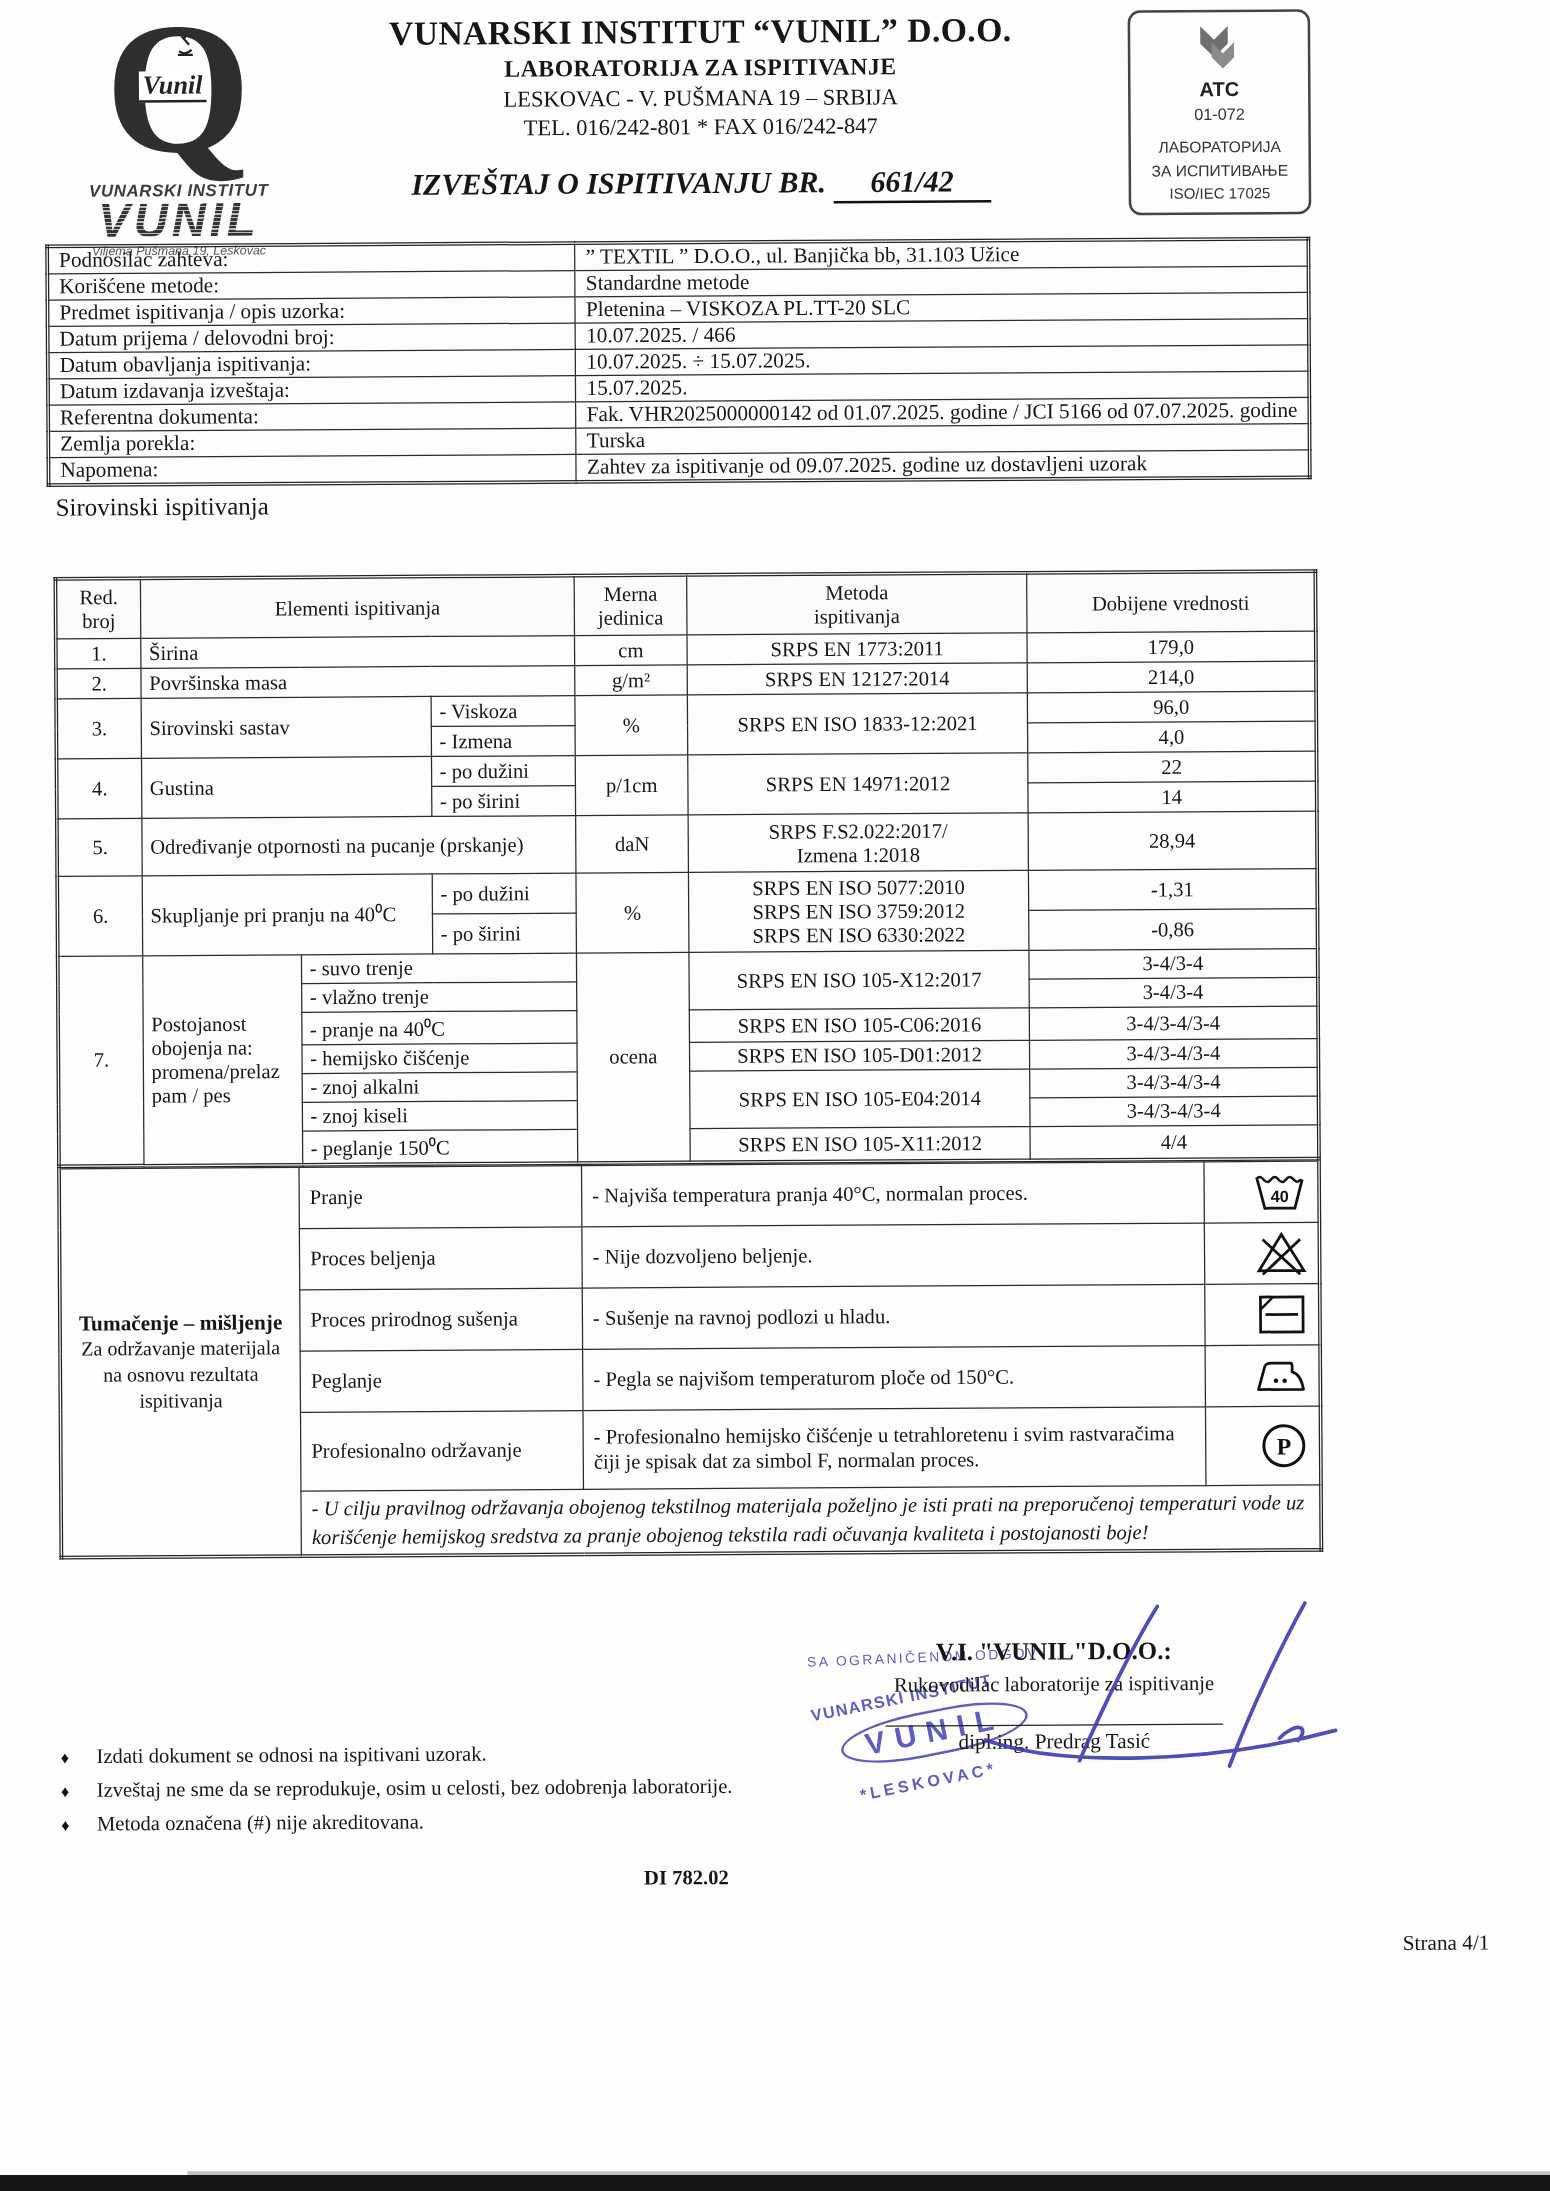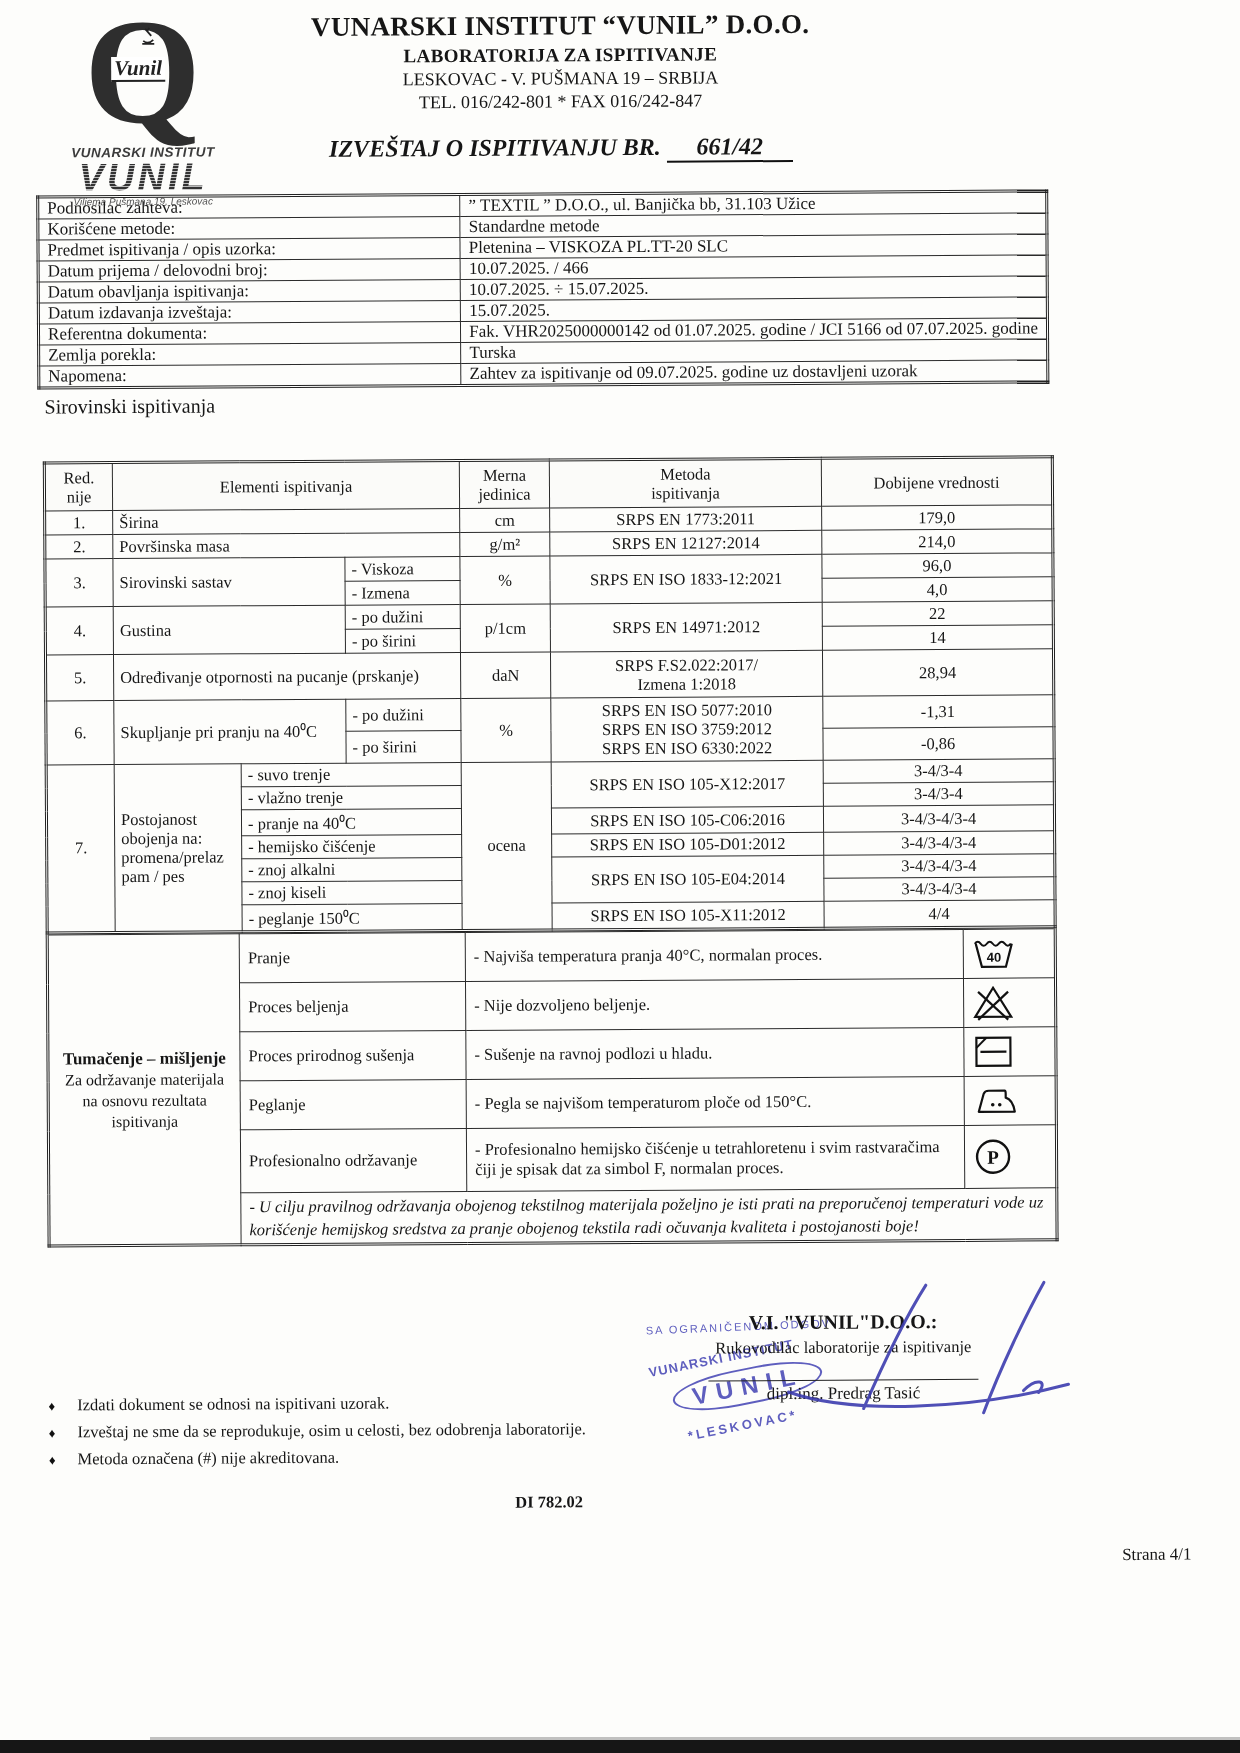--- a/index.html
+++ b/index.html
@@ -54,21 +54,21 @@
 
   
   table.care{width:1008px;border-collapse:collapse;border:3px double #222;border-top:none;table-layout:fixed;}
   table.care col.c1{width:192px;} table.care col.c2{width:226px;} table.care col.c3{width:498px;} table.care col.c4{width:92px;}
   table.care td{border:1.5px solid #2b2b2b;font-size:16.5px;padding:2px 8px;vertical-align:middle;}
   td.interp{text-align:center;vertical-align:middle;line-height:21px;}
   .interp-t{font-weight:bold;font-size:17px;}
   .interp-s{font-size:16px;white-space:pre-line;}
   td.clabel{vertical-align:top;padding-top:8px;}
   td.cdesc{border-right:none;}
-  td.csym{border-left:none;text-align:left;}
+  td.csym{border-left:none;text-align:right;}
   tr.ch46 td{height:44px;} tr.ch58 td{height:58px;}
   td.note-cell{font-style:italic;font-size:16px;padding:12px 22px 10px 26px;line-height:23px;border-top:2px solid #2b2b2b;}
   .csym svg{display:inline-block;vertical-align:middle;}
 
   
   .sig{position:absolute;left:620px;top:1312px;width:430px;text-align:center;}
   .sig-co{font-size:20px;font-weight:bold;}
   .sig-role{font-size:16.5px;margin-top:4px;}
   .sig-line{margin:14px auto 0;width:270px;border-bottom:1.6px solid #222;height:8px;}
   .sig-name{font-size:17px;margin-top:3px;}
@@ -120,20 +120,31 @@
       <div class="hc-name">VUNARSKI INSTITUT “VUNIL” D.O.O.</div>
       <div class="hc-lab">LABORATORIJA ZA ISPITIVANJE</div>
       <div class="hc-addr">LESKOVAC - V. PUŠMANA 19 – SRBIJA</div>
       <div class="hc-tel">TEL. 016/242-801 * FAX  016/242-847</div>
       <div class="hc-report">
         <span>IZVEŠTAJ O ISPITIVANJU BR.</span>
         <span class="num">661/42</span>
       </div>
     </div>
 
+    <div class="cert">
+      <svg width="46" height="42" viewBox="0 0 46 42">
+        <path d="M8,1 v14 l11,11 11,-11 v-14 l-11,11 z" fill="#6f6f6f"></path>
+        <path d="M17,14 v12 l9,9 9,-9 v-12 l-9,9 z" fill="#8b8b8b"></path>
+      </svg>
+      <div class="cert-code">ATC</div>
+      <div class="cert-num">01-072</div>
+      <div class="cert-lab ml">ЛАБОРАТОРИЈА
+ЗА ИСПИТИВАЊЕ</div>
+      <div class="cert-iso">ISO/IEC 17025</div>
+    </div>
   </div>
 
   <table class="info">
     <tbody>
       <tr>
             <td class="lbl">Podnosilac zahteva:</td>
             <td>” TEXTIL ” D.O.O., ul. Banjička bb, 31.103 Užice</td>
           </tr>
       <tr>
             <td class="lbl">Korišćene metode:</td>
@@ -180,21 +191,21 @@
             <col class="c-e1">
             <col class="c-e2">
             <col class="c-e3">
             <col class="c-unit">
             <col class="c-met">
             <col class="c-val">
           </colgroup>
     <tbody>
       <tr>
         <th>Red.
-nije</th>
+broj</th>
         <th colspan="3">Elementi ispitivanja</th>
         <th>Merna
 jedinica</th>
         <th>Metoda
 ispitivanja</th>
         <th>Dobijene vrednosti</th>
       </tr>
       <tr class="h22">
         <td class="num">1.</td>
         <td class="name" colspan="3">Širina</td>

